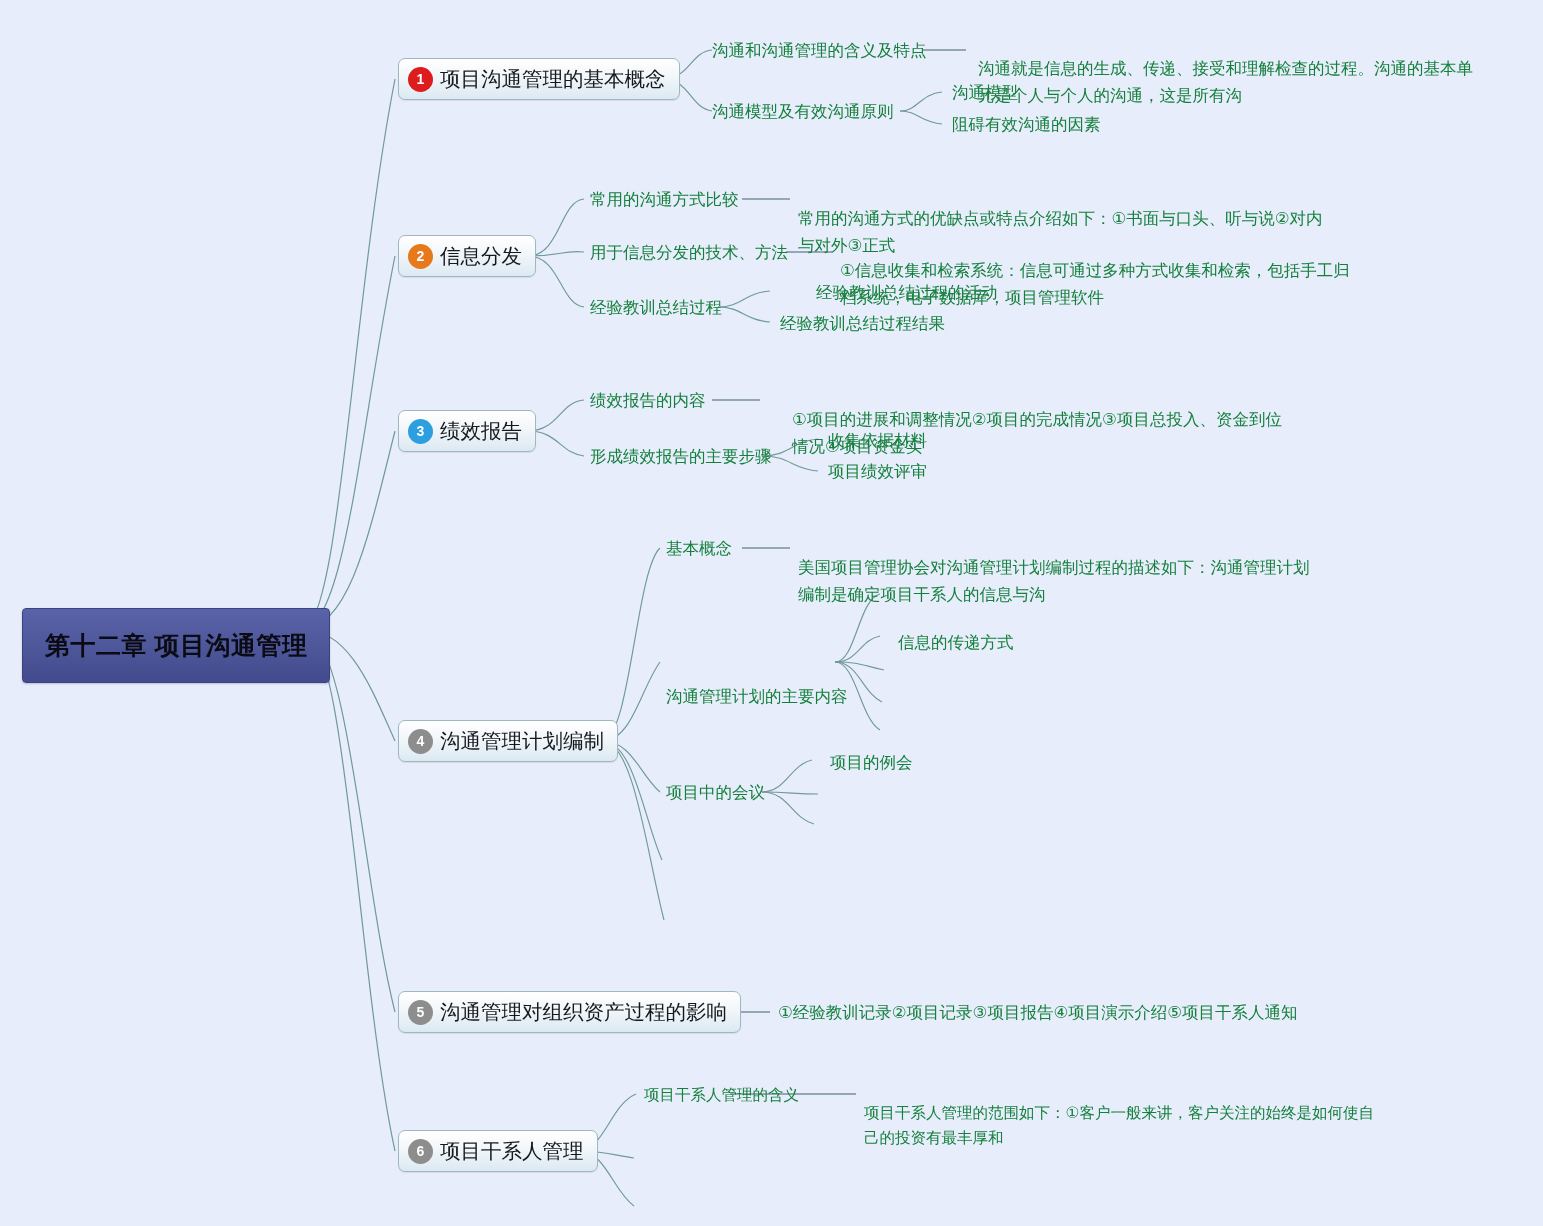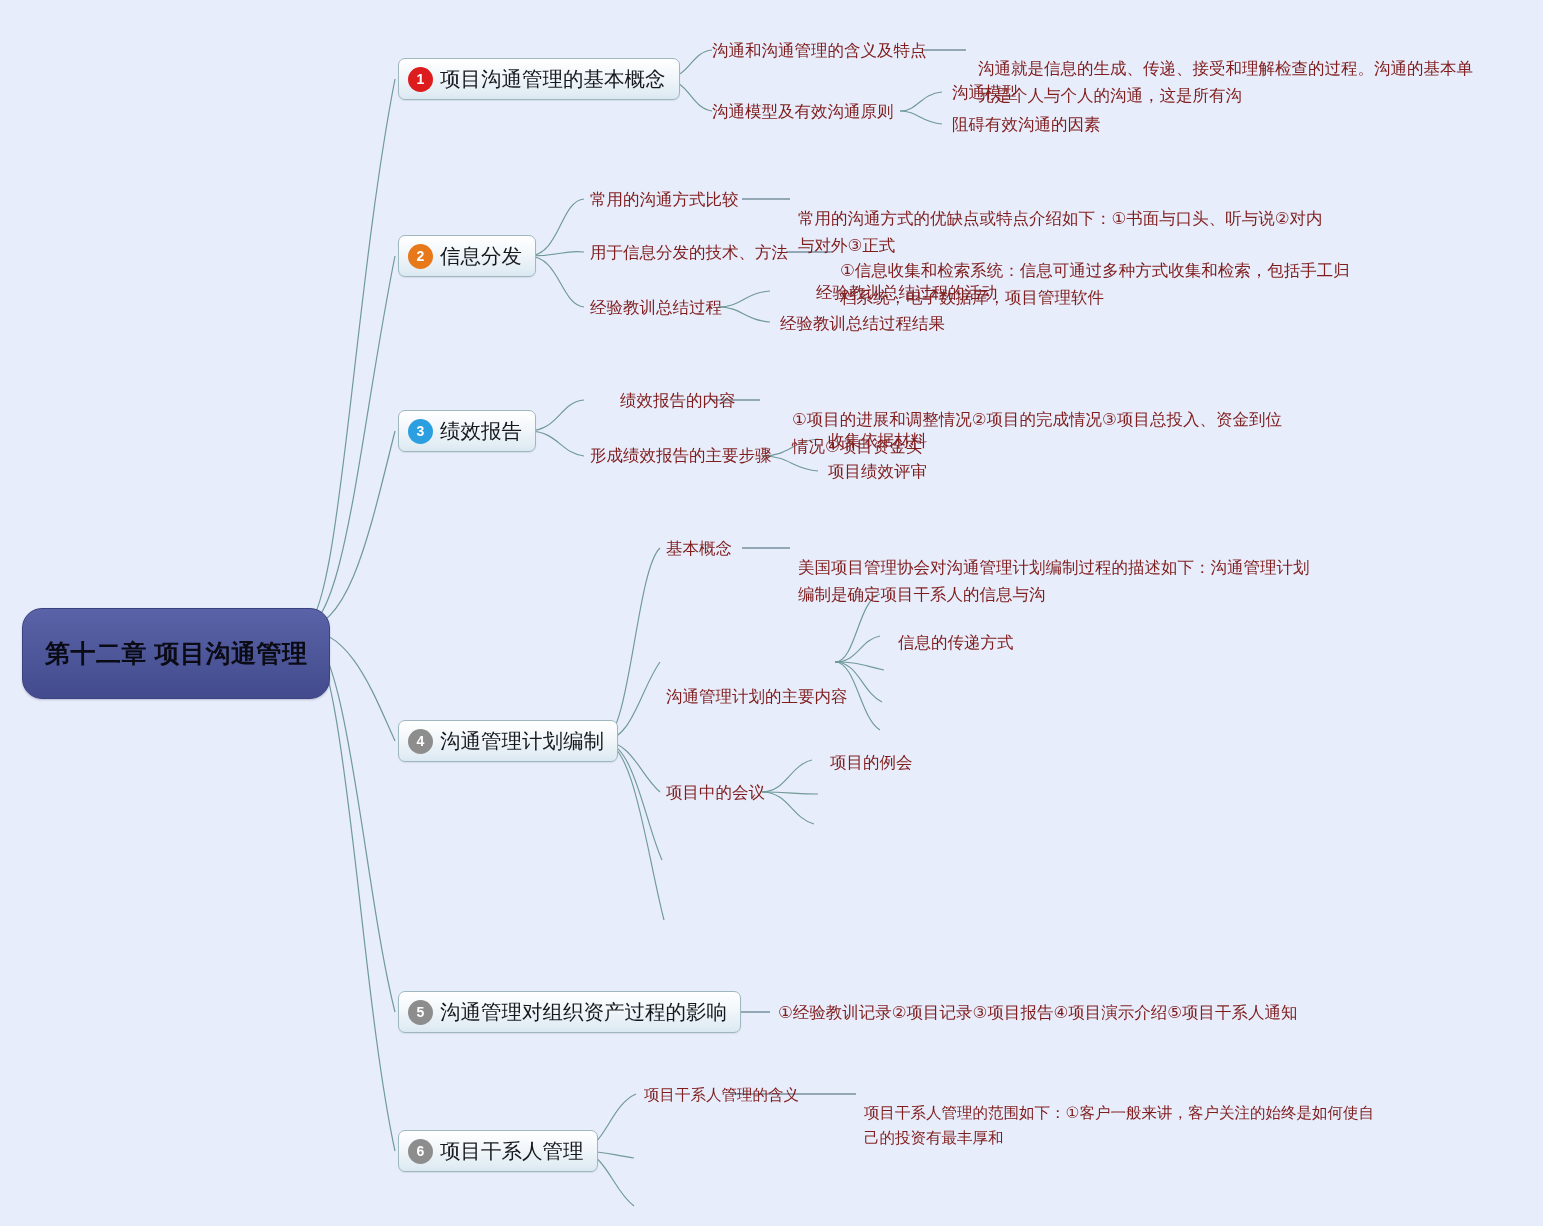--- a/index.html
+++ b/index.html
@@ -26,26 +26,26 @@
   .node {
     position: absolute;
     white-space: nowrap;
   }
 
   
   .root-node {
     display: flex; align-items: center; justify-content: center;
     background: linear-gradient(180deg, #5b63a8 0%, #4d5699 55%, #434b8d 100%);
     border: 1px solid #3b4280;
-    border-radius: 20px;
+    border-radius: 4px;
     color: #0b0b15;
     font-size: 25px;
     font-weight: 700;
     letter-spacing: 0.5px;
-    padding: 28px 22px;
+    padding: 20px 22px;
     box-shadow: 0 1px 2px rgba(40,48,100,0.25);
   }
 
   
   .l1-node {
     display: flex; align-items: center;
     gap: 7px;
     background: linear-gradient(180deg, #ffffff 0%, #f4f8fb 38%, #dce9f2 100%);
     border: 1px solid #9fb8bf;
     border-radius: 7px;
@@ -63,21 +63,21 @@
     font-size: 14px;
     font-weight: 700;
     flex: 0 0 auto;
     line-height: 1;
   }
 
   
   .t-node {
     font-size: 16.5px;
     line-height: 1.55;
-    color: #7f1d1d;
+    color: #15803d;
     white-space: nowrap;
   }
   .t-node.wrap {
     white-space: normal;
     line-height: 1.62;
     margin-top: 27px;
   }
   .t-node.small {
     font-size: 15.5px;
   }
@@ -204,28 +204,28 @@
   </div>
   <div class="node t-node" style="left:780px; top:311px;text-align:right;">
     <span>经验教训总结过程结果</span>
   </div>
 
   <div class="node l1-node" style="left:398px; top:410px;">
     <span class="badge" style="background-color: rgb(43, 159, 224);">3</span>
     <span>绩效报告</span>
   </div>
 
-  <div class="node t-node" style="left:620px; top:388px;">
+  <div class="node t-node" style="left:590px; top:388px;">
     <span>绩效报告的内容</span>
   </div>
   <div class="node t-node wrap" style="left:792px; top:379px; width:500px;">
     <span>①项目的进展和调整情况②项目的完成情况③项目总投入、资金到位情况④项目资金实</span>
   </div>
 
-  <div class="node t-node" style="left:590px; top:444px;font-family:Liberation Mono, monospace;">
+  <div class="node t-node" style="left:590px; top:444px;">
     <span>形成绩效报告的主要步骤</span>
   </div>
   <div class="node t-node" style="left:828px; top:428px;">
     <span>收集依据材料</span>
   </div>
   <div class="node t-node" style="left:828px; top:459px;">
     <span>项目绩效评审</span>
   </div>
 
   <div class="node l1-node" style="left:398px; top:720px;">

